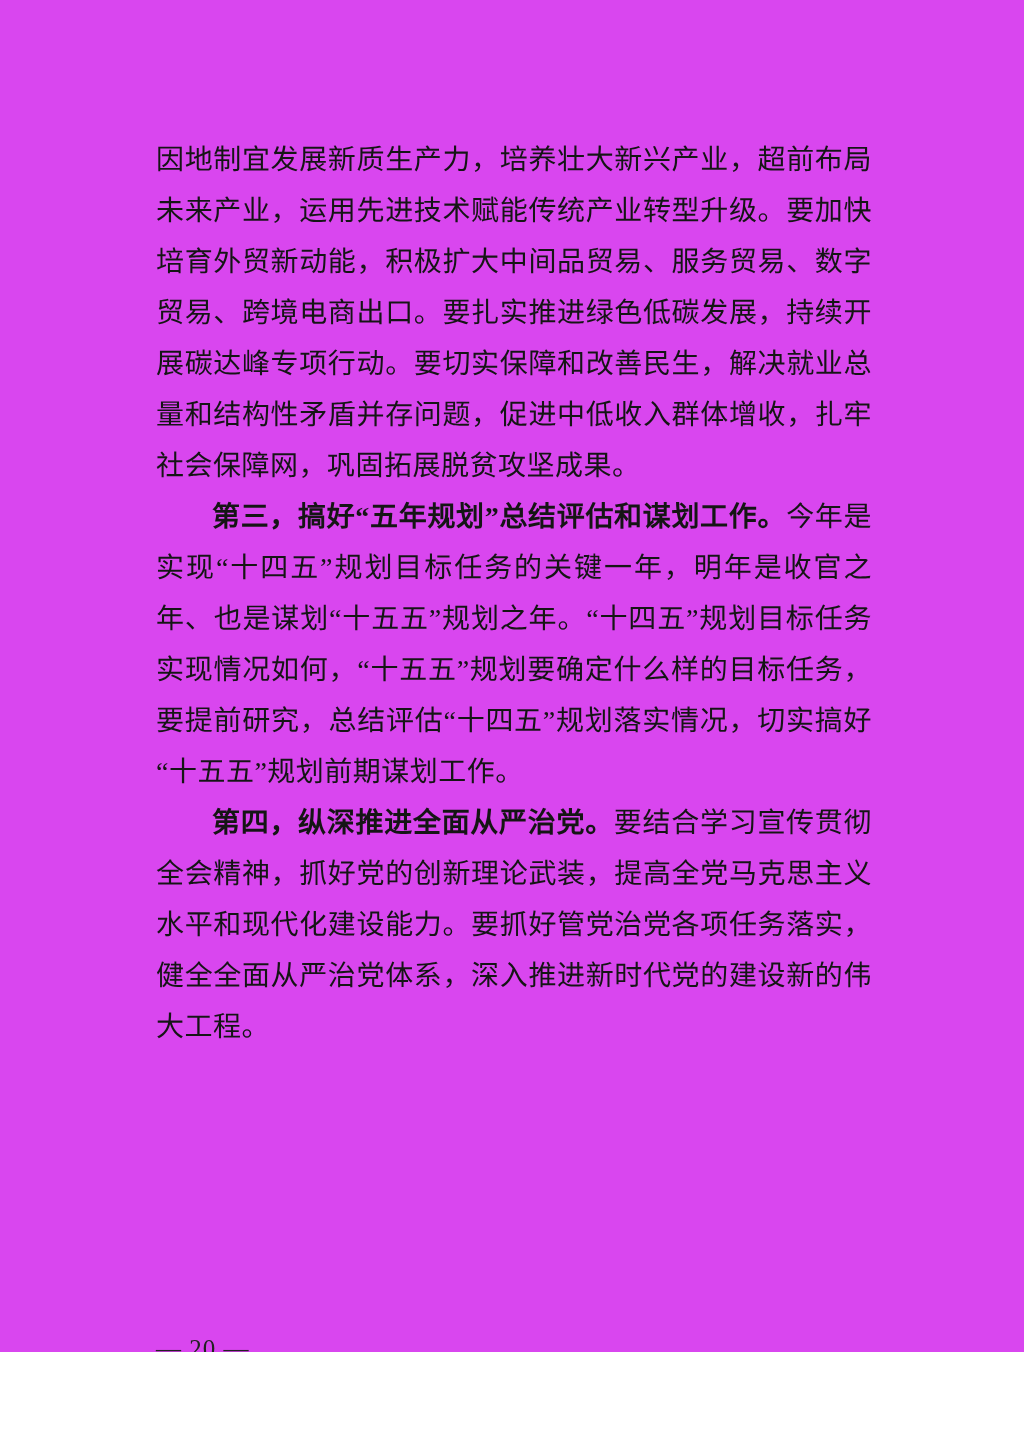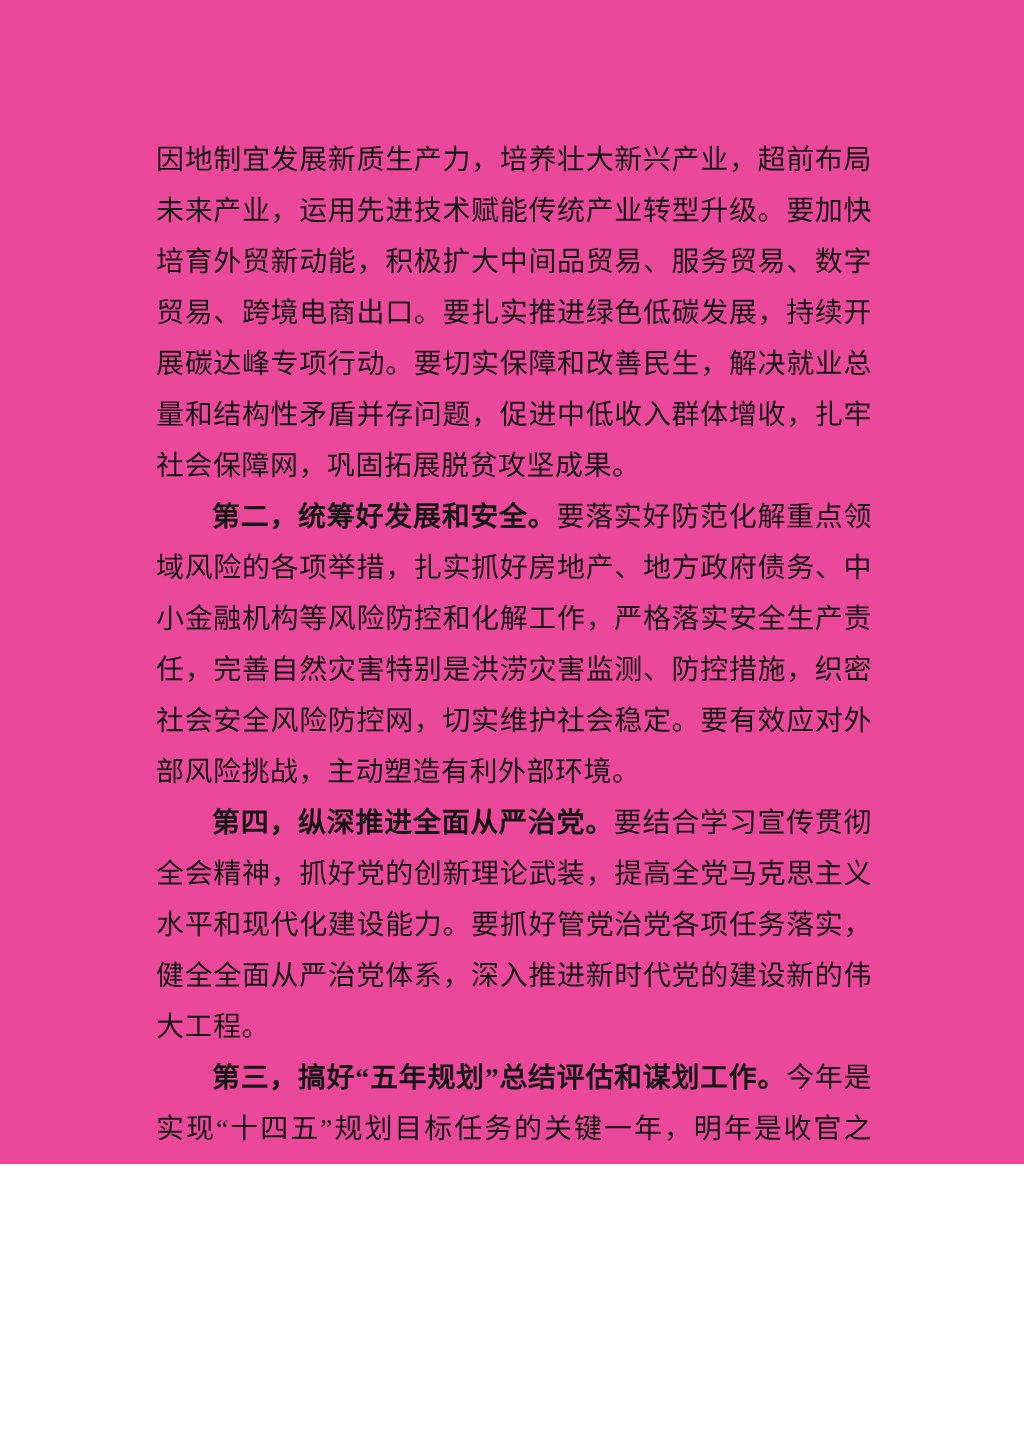--- a/index.html
+++ b/index.html
@@ -3,22 +3,22 @@
 <meta charset="utf-8">
 <style>
   html, body {
     margin: 0;
     padding: 0;
     background: #ffffff;
   }
   .page {
     position: relative;
     width: 1024px;
-    height: 1164px;
-    background: #ec4899;
+    height: 1352px;
+    background: #d946ef;
     overflow: hidden;
     font-family: "Liberation Serif", "DejaVu Serif", serif;
     color: #151515;
   }
   .content {
     position: absolute;
     left: 156px;
     top: 134px;
     width: 716px;
     font-size: 28px;
@@ -46,20 +46,19 @@
     color: #222222;
     letter-spacing: 1px;
   }
 </style>
 </head>
 <body>
 
 <div class="page">
   <div class="content">
     <p class="para continuation"><span class="lead"></span><span>因地制宜发展新质生产力，培养壮大新兴产业，超前布局未来产业，运用先进技术赋能传统产业转型升级。要加快培育外贸新动能，积极扩大中间品贸易、服务贸易、数字贸易、跨境电商出口。要扎实推进绿色低碳发展，持续开展碳达峰专项行动。要切实保障和改善民生，解决就业总量和结构性矛盾并存问题，促进中低收入群体增收，扎牢社会保障网，巩固拓展脱贫攻坚成果。</span></p>
-    <p class="para"><span class="lead">第二，统筹好发展和安全。</span><span>要落实好防范化解重点领域风险的各项举措，扎实抓好房地产、地方政府债务、中小金融机构等风险防控和化解工作，严格落实安全生产责任，完善自然灾害特别是洪涝灾害监测、防控措施，织密社会安全风险防控网，切实维护社会稳定。要有效应对外部风险挑战，主动塑造有利外部环境。</span></p>
+    <p class="para"><span class="lead">第三，搞好“五年规划”总结评估和谋划工作。</span><span>今年是实现“十四五”规划目标任务的关键一年，明年是收官之年、也是谋划“十五五”规划之年。“十四五”规划目标任务实现情况如何，“十五五”规划要确定什么样的目标任务，要提前研究，总结评估“十四五”规划落实情况，切实搞好“十五五”规划前期谋划工作。</span></p>
     <p class="para"><span class="lead">第四，纵深推进全面从严治党。</span><span>要结合学习宣传贯彻全会精神，抓好党的创新理论武装，提高全党马克思主义水平和现代化建设能力。要抓好管党治党各项任务落实，健全全面从严治党体系，深入推进新时代党的建设新的伟大工程。</span></p>
-    <p class="para"><span class="lead">第三，搞好“五年规划”总结评估和谋划工作。</span><span>今年是实现“十四五”规划目标任务的关键一年，明年是收官之年、也是谋划“十五五”规划之年。“十四五”规划目标任务实现情况如何，“十五五”规划要确定什么样的目标任务，要提前研究，总结评估“十四五”规划落实情况，切实搞好“十五五”规划前期谋划工作。</span></p>
   </div>
   <div class="footer">
     <span>— 20 —</span>
   </div>
 </div>
 
 </body></html>

